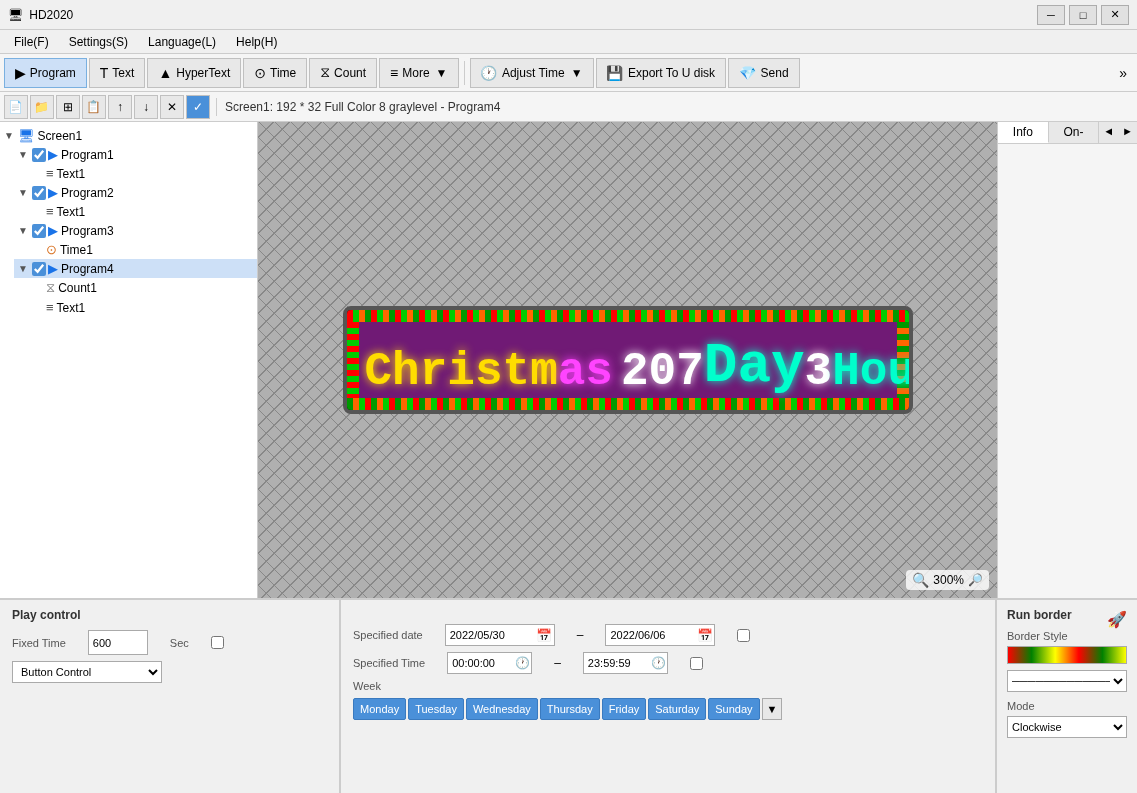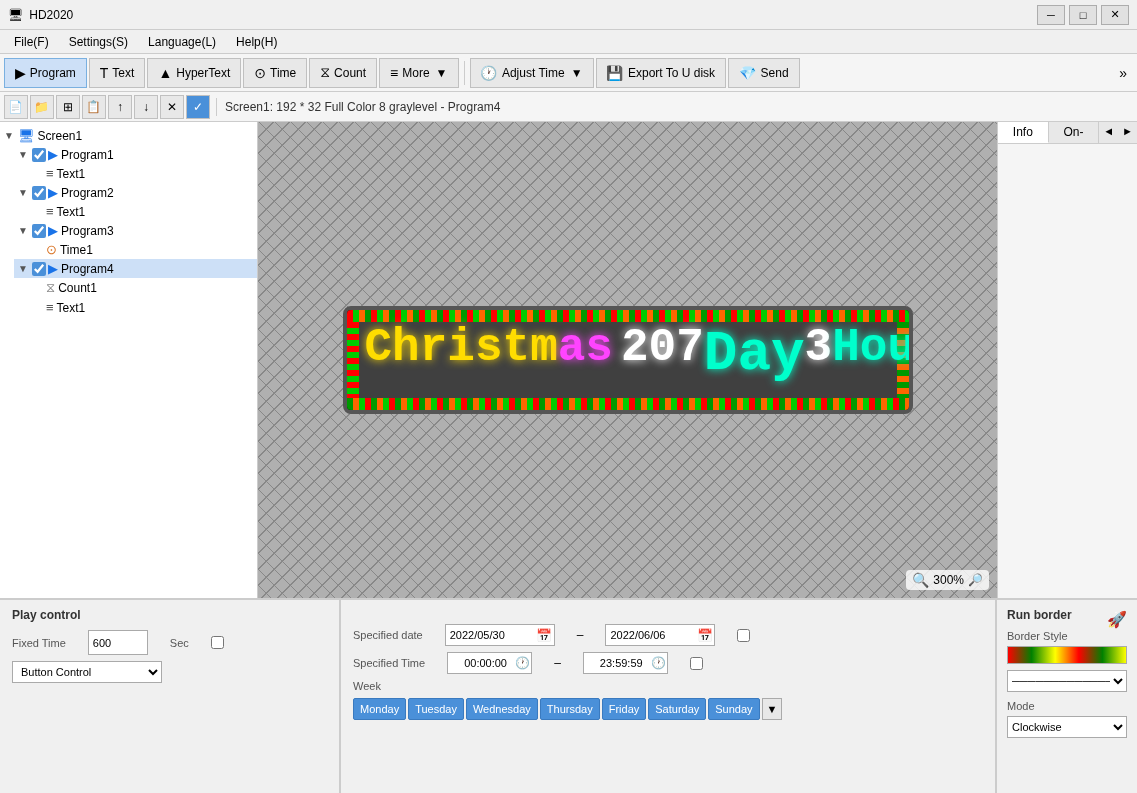--- a/index.html
+++ b/index.html
@@ -203,21 +203,21 @@
       padding: 0 4px;
       font-size: 11px;
       background: white;
     }
     .form-input-sm { width: 60px; }
     .form-unit { font-size: 11px; color: #555; }
     .date-input-wrap { position: relative; display: flex; align-items: center; }
     .date-input { width: 110px; height: 22px; border: 1px solid #aaa; padding: 0 4px; font-size: 11px; background: white; }
     .cal-icon { position: absolute; right: 2px; font-size: 13px; color: #555; cursor: pointer; }
     .time-input-wrap { position: relative; display: flex; align-items: center; }
-    .time-input { width: 85px; height: 22px; border: 1px solid #aaa; padding: 0 16px; font-size: 11px; background: white; }
+    .time-input { width: 85px; height: 22px; border: 1px solid #aaa; padding: 0 4px; font-size: 11px; background: white; }
     .clock-icon { position: absolute; right: 2px; font-size: 12px; color: #555; cursor: pointer; }
     .week-buttons { display: flex; gap: 2px; flex-wrap: wrap; margin-top: 2px; }
     .week-btn {
       height: 22px;
       padding: 0 6px;
       background: #4a90d9;
       color: white;
       border: 1px solid #3a7abf;
       cursor: pointer;
       font-size: 11px;
@@ -417,21 +417,21 @@
   </div>
 
   <div class="canvas-panel">
     <div class="canvas-bg"></div>
 
     <div class="led-display">
       <div style="position:absolute;top:0;left:0;right:0;height:12px;background:repeating-linear-gradient(90deg,#ff0000 0,#ff0000 6px,#00cc00 6px,#00cc00 12px,#ff6600 12px,#ff6600 18px,#009900 18px,#009900 24px);"></div>
       <div style="position:absolute;bottom:0;left:0;right:0;height:12px;background:repeating-linear-gradient(90deg,#009900 0,#009900 6px,#ff6600 6px,#ff6600 12px,#00cc00 12px,#00cc00 18px,#ff0000 18px,#ff0000 24px);"></div>
       <div style="position:absolute;left:0;top:12px;bottom:12px;width:12px;background:repeating-linear-gradient(180deg,#ff0000 0,#ff0000 6px,#00cc00 6px,#00cc00 12px);"></div>
       <div style="position:absolute;right:0;top:12px;bottom:12px;width:12px;background:repeating-linear-gradient(180deg,#009900 0,#009900 6px,#ff6600 6px,#ff6600 12px);"></div>
-      <div style="position:absolute;top:12px;left:12px;right:12px;bottom:12px;background:#404040;display:flex;align-items:flex-start;padding:0 6px;">
+      <div style="position:absolute;top:12px;left:12px;right:12px;bottom:12px;background:#701a75;display:flex;align-items:flex-end;padding:0 6px;">
         <span style="font-family:'Courier New',monospace;font-size:46px;font-weight:bold;color:#ffdd00;text-shadow:0 0 10px #ffdd00;">Christm</span>
         <span style="font-family:'Courier New',monospace;font-size:46px;font-weight:bold;color:#ff44ff;text-shadow:0 0 10px #ff44ff;">as</span>
         <span style="display:inline-block;width:2px;height:70px;background:#555;margin:0 4px;"></span>
         <span style="font-family:'Courier New',monospace;font-size:46px;font-weight:bold;color:#ffffff;text-shadow:0 0 10px #fff;">207</span>
         <span style="font-family:'Courier New',monospace;font-size:56px;font-weight:bold;color:#00ffcc;text-shadow:0 0 10px #00ffcc;">Day</span>
         <span style="font-family:'Courier New',monospace;font-size:46px;font-weight:bold;color:#ffffff;text-shadow:0 0 10px #fff;">3</span>
         <span style="font-family:'Courier New',monospace;font-size:46px;font-weight:bold;color:#00ffcc;text-shadow:0 0 10px #00ffcc;">Hour</span>
       </div>
     </div>
 

